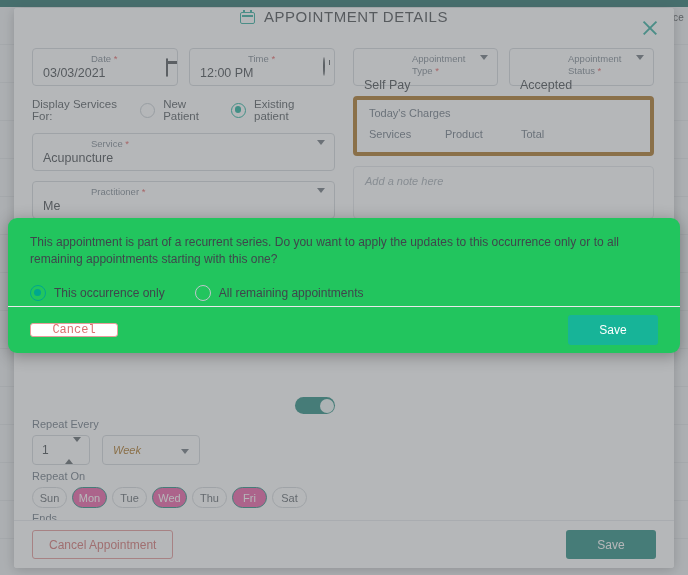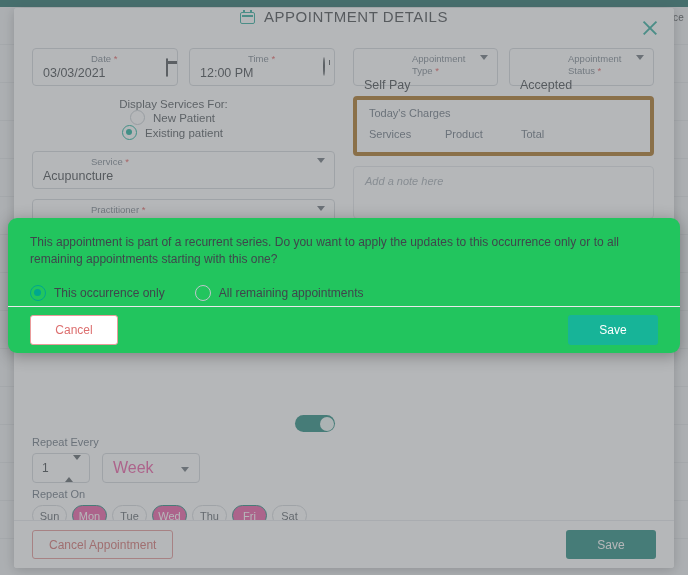--- a/index.html
+++ b/index.html
@@ -194,21 +194,20 @@
 
   .row2 { display: flex; gap: 11px; }
   .row2 > .field { flex: 1; margin-bottom: 10px; }
 
   .radio-row {
     display: flex;
     align-items: center;
     margin: 2px 0 11px 0;
     font-size: 11.5px;
     color: #3c4348;
-    flex-direction: column;
   }
   .radio-label-lead { margin-right: 20px; color:#3c4348; }
   .radio {
     width: 15px; height: 15px;
     border: 1.6px solid #bfc6cc;
     border-radius: 50%;
     box-sizing: border-box;
     display: inline-block;
     margin-right: 8px;
     position: relative;
@@ -290,22 +289,22 @@
   .spin .up { border-bottom: 5px solid #4b5258; margin-bottom: 4px; }
   .spin .dn { border-top: 5px solid #4b5258; }
   .sel-field {
     width: 98px; height: 30px;
     border: 1px solid #cfd3d7;
     border-radius: 4px;
     position: relative;
     box-sizing: border-box;
   }
   .sel-field .sval {
-    font-size: 16px; color:#ec4899;
-    line-height: 28px; padding-left: 10px; display:block;
+    font-size: 11px; color:#a16207;
+    line-height: 28px; padding-left: 10px; display:block;font-style:italic;
   }
   .sel-field .caret { position:absolute; right: 10px; top: 13px; }
 
   .days-row { display:flex; gap: 5px; }
   .day-pill {
     width: 35px; height: 21px;
     border: 1px solid #cfd3d7;
     border-radius: 11px;
     font-size: 11px;
     color: #4a5158;
@@ -411,21 +410,22 @@
     color: #ffffff;
     border: none;
     width: 90px;
     height: 30px;
   }
   .btn-cancel {
     border: 1px solid #e99b9b;
     color: #dd6f6f;
     background: #fff;
     width: 88px;
-    height: 30px;
+    height: 14px;
+    font-family: Liberation Mono, monospace;
   }
 </style>
 </head>
 <body>
 
 <div id="app-background">
   <div class="app-topbar"></div>
   <div class="cal-grid">
     <div class="cal-row"></div>
     <div class="cal-row"></div>

